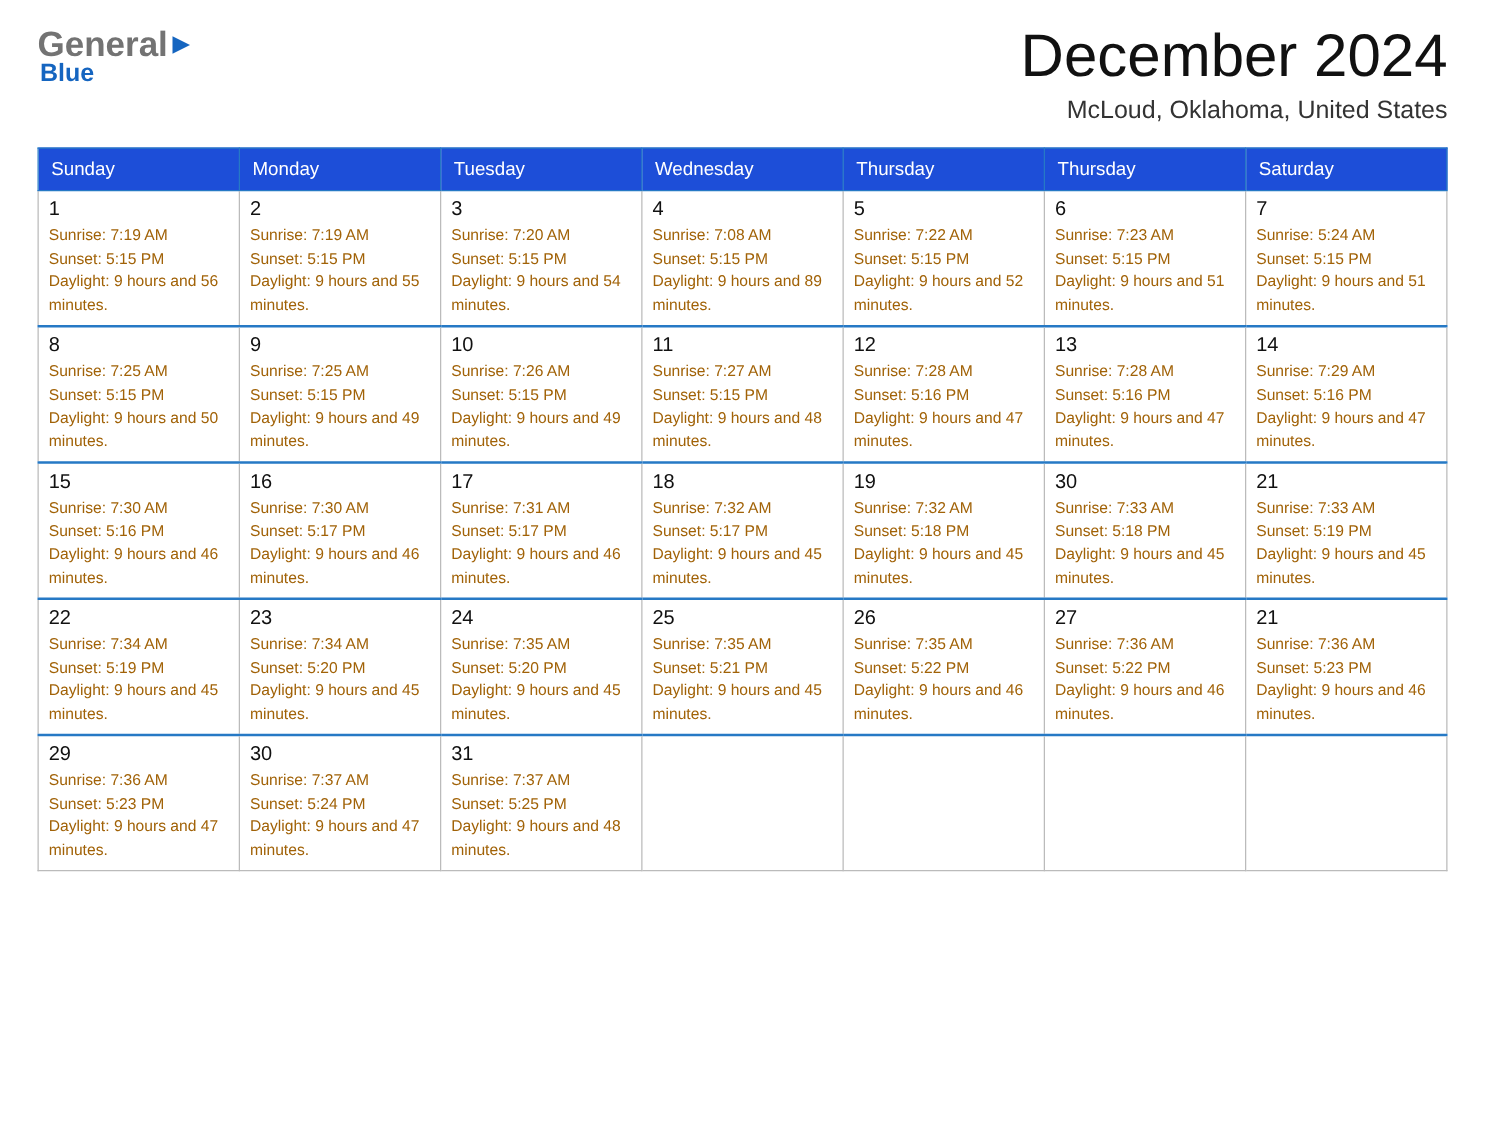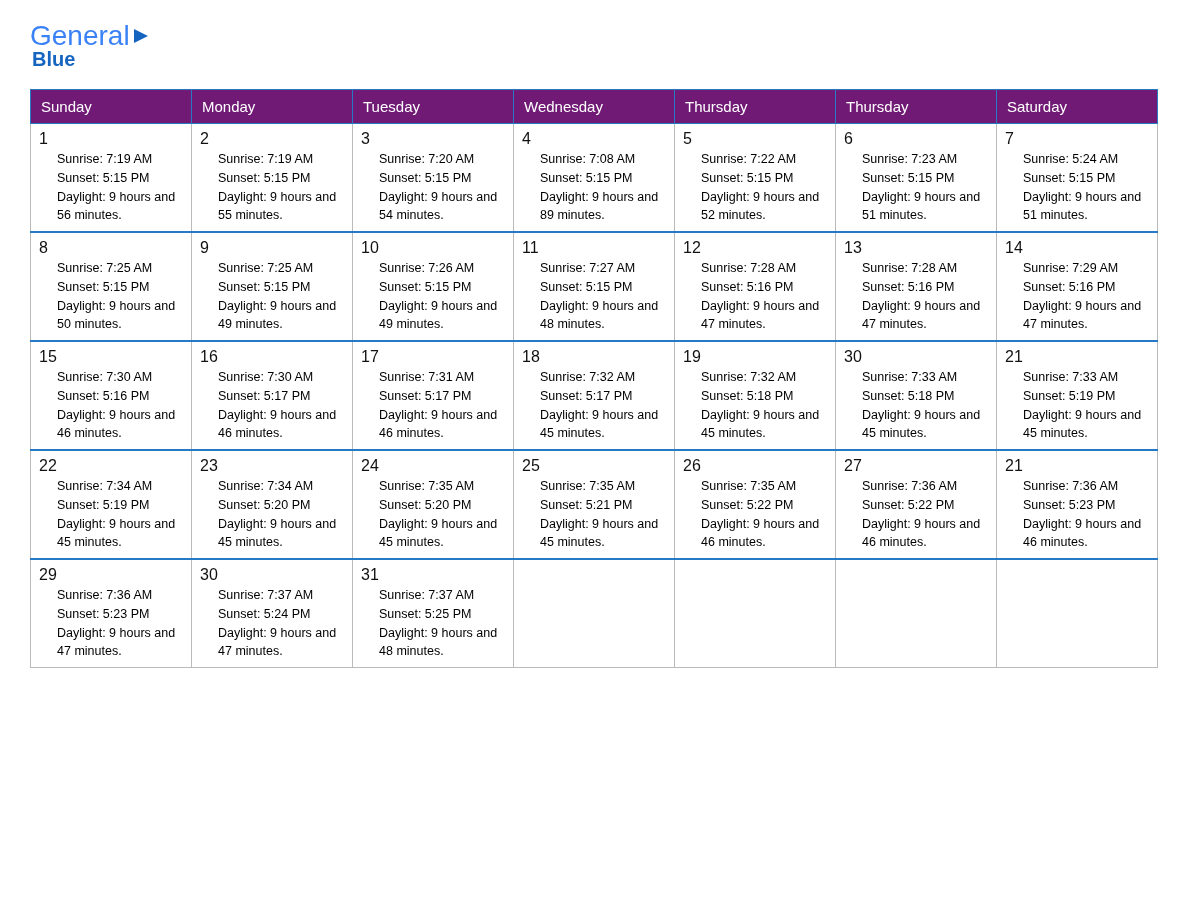--- a/index.html
+++ b/index.html
@@ -28,21 +28,21 @@
       font-size: 20px;
       color: #333;
       margin-top: 4px;
     }
     .calendar-table {
       width: 100%;
       border-collapse: collapse;
       border: 1px solid #999;
     }
     .calendar-table th {
-      background: #701a75;
+      background: #1d4ed8;
       color: #ffffff;
       font-size: 15px;
       font-weight: normal;
       padding: 8px 10px;
       text-align: left;
       border: 1px solid #2679c5;
     }
     .calendar-table td {
       vertical-align: top;
       padding: 6px 8px;
@@ -56,40 +56,39 @@
     .day-number {
       font-size: 16px;
       font-weight: normal;
       color: #111;
       display: block;
       margin-bottom: 2px;
     }
     .day-info {
       font-size: 12.5px;
       line-height: 1.5;
-      color: #000000;
-      margin-left: 18px;
+      color: #a16207;
     }
     .row-separator td {
       border-top: 2px solid #2679c5;
     }
     .empty-cell {
       background: #fff;
     }
     
     .logo-wrapper {
       display: flex;
       flex-direction: column;
     }
     .logo-line1 {
       display: flex;
       align-items: center;
       font-size: 28px;
-      font-weight: normal;
-      color: #3b82f6;
+      font-weight: bold;
+      color: #737373;
       font-family: Arial, sans-serif;
     }
     .logo-line2 {
       font-size: 20px;
       font-weight: bold;
       color: #1565c0;
       margin-top: -4px;
       padding-left: 2px;
     }
   </style>
@@ -98,20 +97,24 @@
 
 <div class="header">
   <div class="logo-wrapper">
     <div class="logo-line1">
       General
       <svg width="18" height="18" viewBox="0 0 18 18" style="margin-left:2px;margin-bottom:0px;">
         <polygon points="2,2 16,9 2,16" fill="#1565c0"></polygon>
       </svg>
     </div>
     <div class="logo-line2">Blue</div>
+  </div>
+  <div class="title-area">
+    <div class="month-title">December 2024</div>
+    <div class="location-title">McLoud, Oklahoma, United States</div>
   </div>
 </div>
 
 <table class="calendar-table">
   <thead>
     <tr>
       <th>Sunday</th>
       <th>Monday</th>
       <th>Tuesday</th>
       <th>Wednesday</th>

